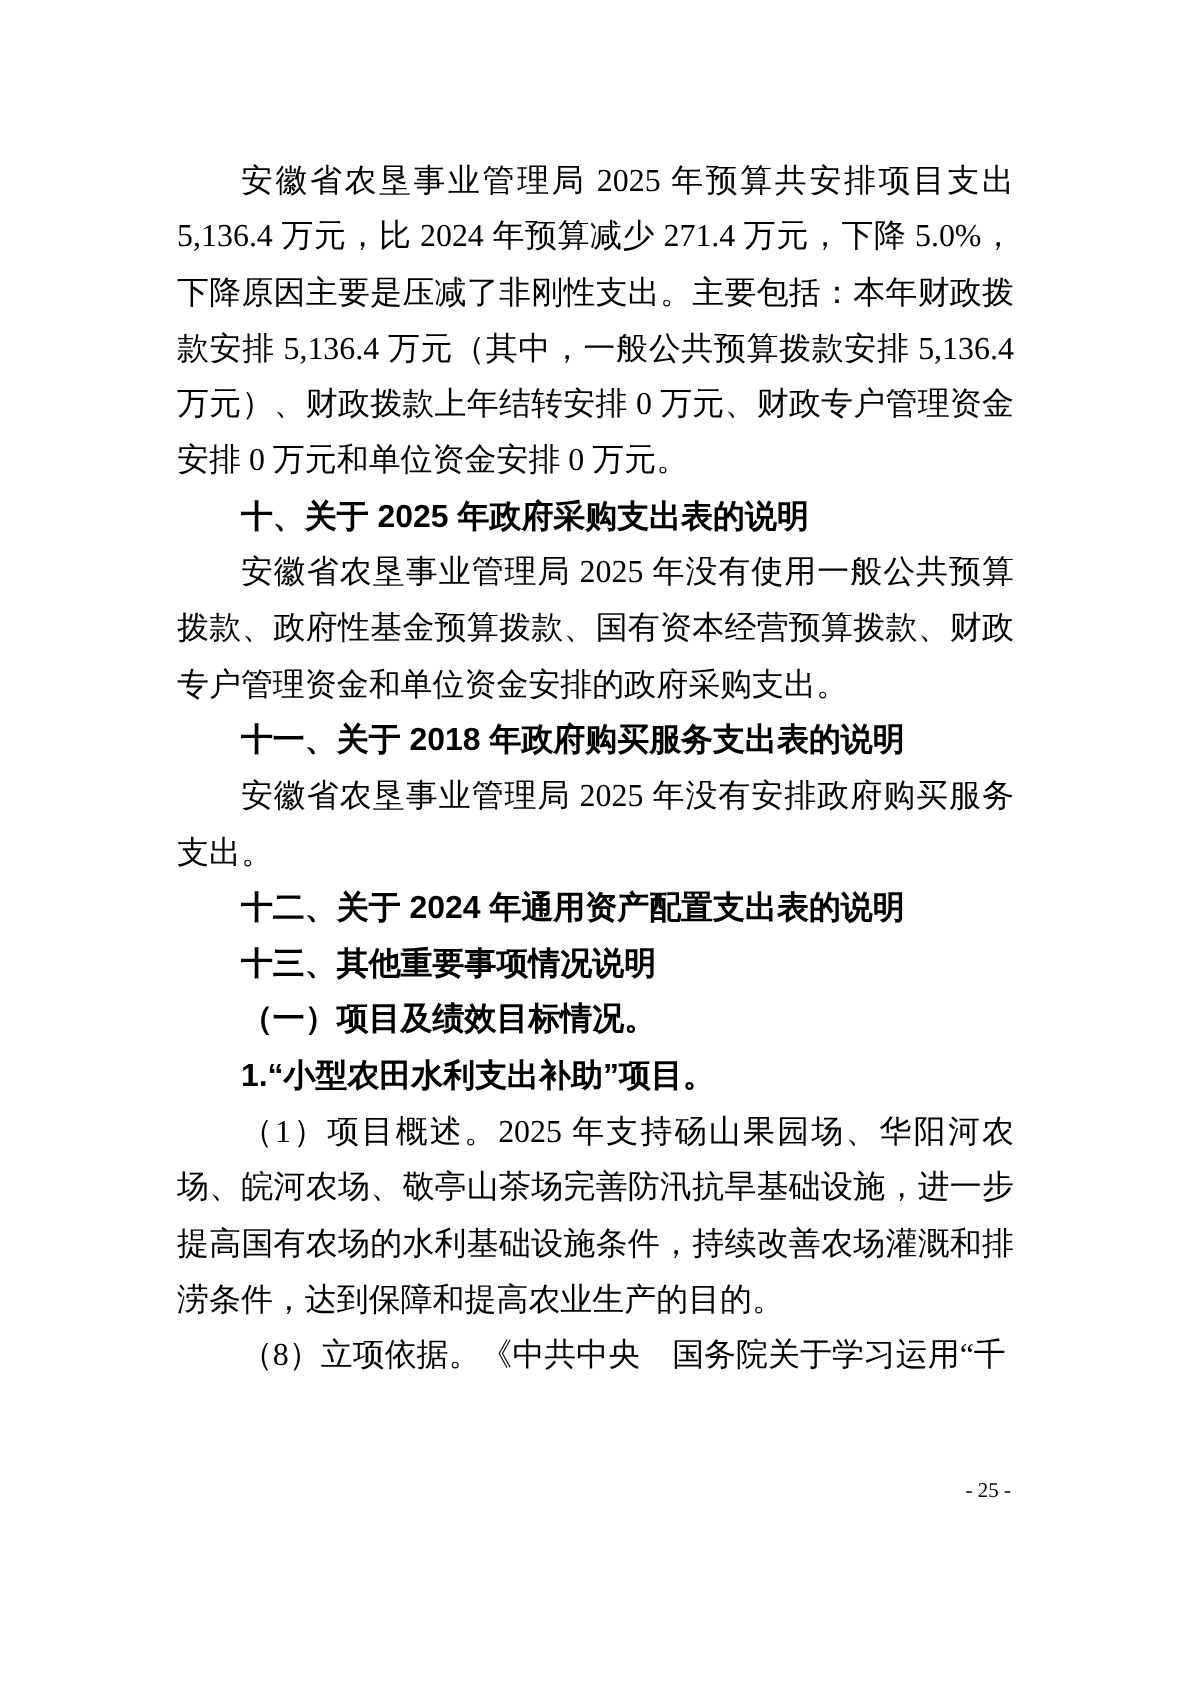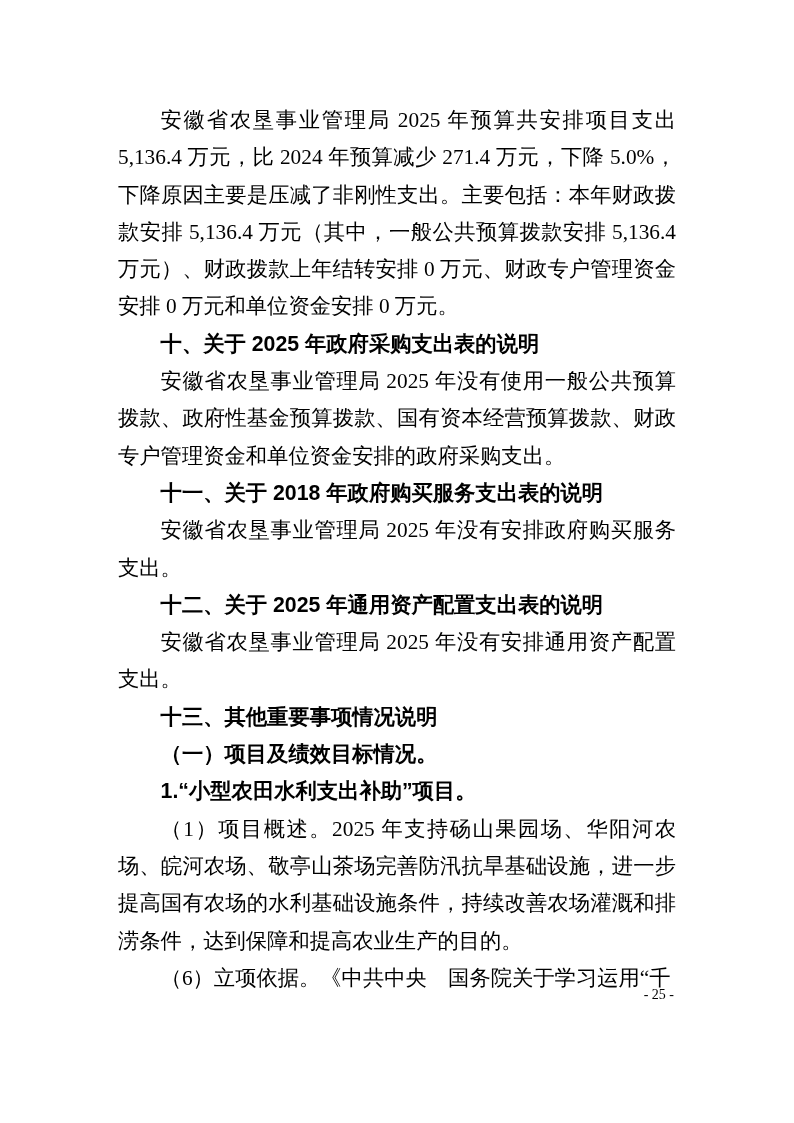--- a/index.html
+++ b/index.html
@@ -44,22 +44,21 @@
 </head>
 <body>
 
 <div class="page">
   <div class="doc-body">
     <p class="block">安徽省农垦事业管理局 2025 年预算共安排项目支出 5,136.4 万元，比 2024 年预算减少 271.4 万元，下降 5.0%，下降原因主要是压减了非刚性支出。主要包括：本年财政拨款安排 5,136.4 万元（其中，一般公共预算拨款安排 5,136.4 万元）、财政拨款上年结转安排 0 万元、财政专户管理资金安排 0 万元和单位资金安排 0 万元。</p>
     <p class="block heading">十、关于 2025 年政府采购支出表的说明</p>
     <p class="block">安徽省农垦事业管理局 2025 年没有使用一般公共预算拨款、政府性基金预算拨款、国有资本经营预算拨款、财政专户管理资金和单位资金安排的政府采购支出。</p>
     <p class="block heading">十一、关于 2018 年政府购买服务支出表的说明</p>
     <p class="block">安徽省农垦事业管理局 2025 年没有安排政府购买服务支出。</p>
-    <p class="block heading">十二、关于 2025 年通用资产配置支出表的说明</p>
-    <p class="block">安徽省农垦事业管理局 2025 年没有安排通用资产配置支出。</p>
+    <p class="block heading">十二、关于 2024 年通用资产配置支出表的说明</p>
     <p class="block heading">十三、其他重要事项情况说明</p>
     <p class="block heading">（一）项目及绩效目标情况。</p>
     <p class="block heading">1.“小型农田水利支出补助”项目。</p>
     <p class="block">（1）项目概述。2025 年支持砀山果园场、华阳河农场、皖河农场、敬亭山茶场完善防汛抗旱基础设施，进一步提高国有农场的水利基础设施条件，持续改善农场灌溉和排涝条件，达到保障和提高农业生产的目的。</p>
-    <p class="block">（6）立项依据。《中共中央　国务院关于学习运用“千</p>
+    <p class="block">（8）立项依据。《中共中央　国务院关于学习运用“千</p>
   </div>
   <div class="page-footer">- 25 -</div>
 </div>
 
 </body></html>

